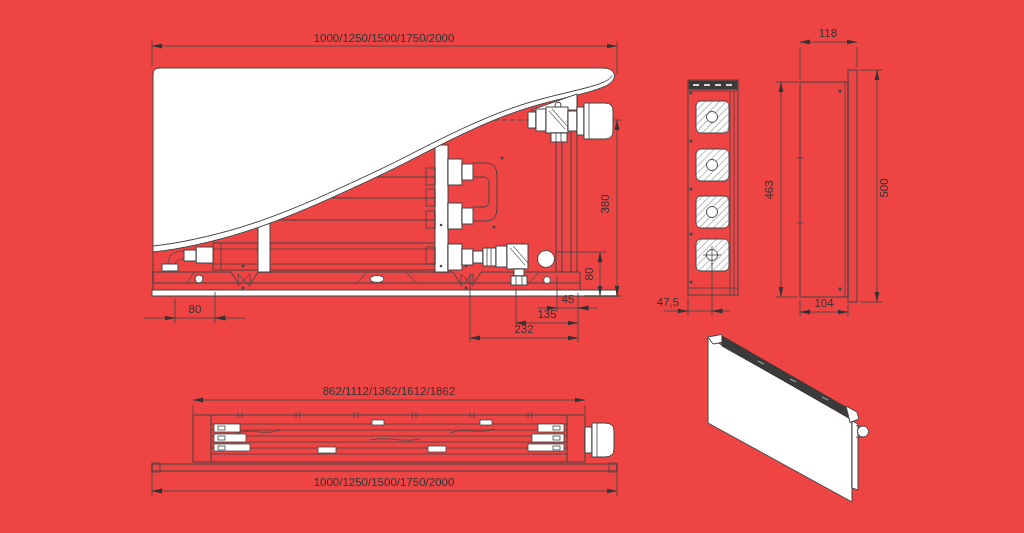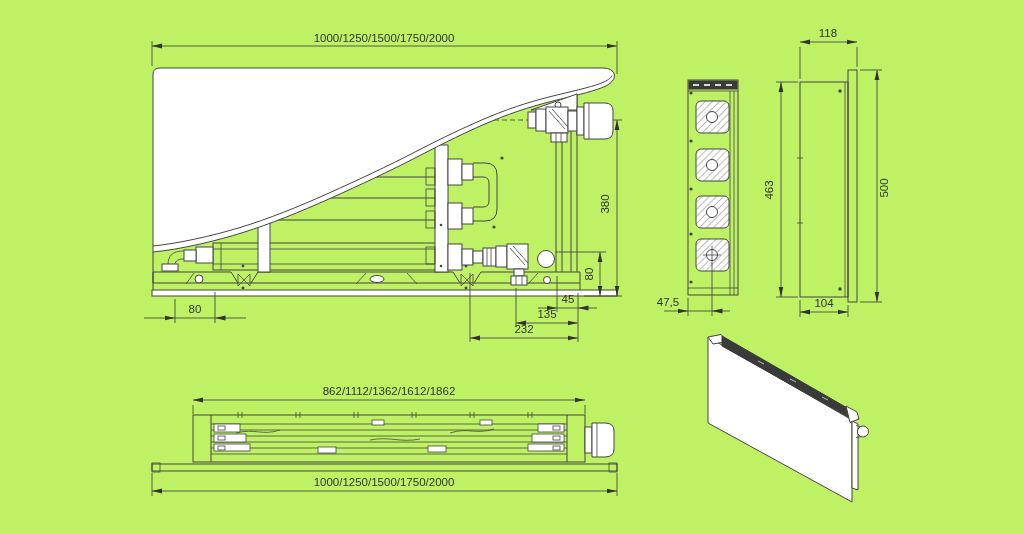--- a/index.html
+++ b/index.html
@@ -1,16 +1,16 @@
 <!DOCTYPE html>
 <html><head>
 <meta charset="utf-8">
 <style>
   html,body{margin:0;padding:0;background:#ffffff;}
-  .stage{width:1024px;height:533px;background:#bef264;position:relative;overflow:hidden;
+  .stage{width:1024px;height:533px;background:#ef4444;position:relative;overflow:hidden;
          font-family:"Liberation Sans", sans-serif;}
   svg{display:block;}
   .ln{fill:none;stroke:#454545;stroke-width:1;stroke-linejoin:miter;stroke-linecap:butt;}
   .thin{fill:none;stroke:#454545;stroke-width:0.8;}
   .fw{fill:#ffffff;stroke:#454545;stroke-width:1;stroke-linejoin:miter;}
   .dim{fill:none;stroke:#4a4a4a;stroke-width:0.9;}
   .dash{fill:none;stroke:#4a4a4a;stroke-width:0.9;stroke-dasharray:5 3;}
   .hole{fill:#ffffff;stroke:#454545;stroke-width:1;}
   .dot{fill:#454545;stroke:none;}
   .wdash{stroke:#ffffff;stroke-width:1.6;fill:none;}

